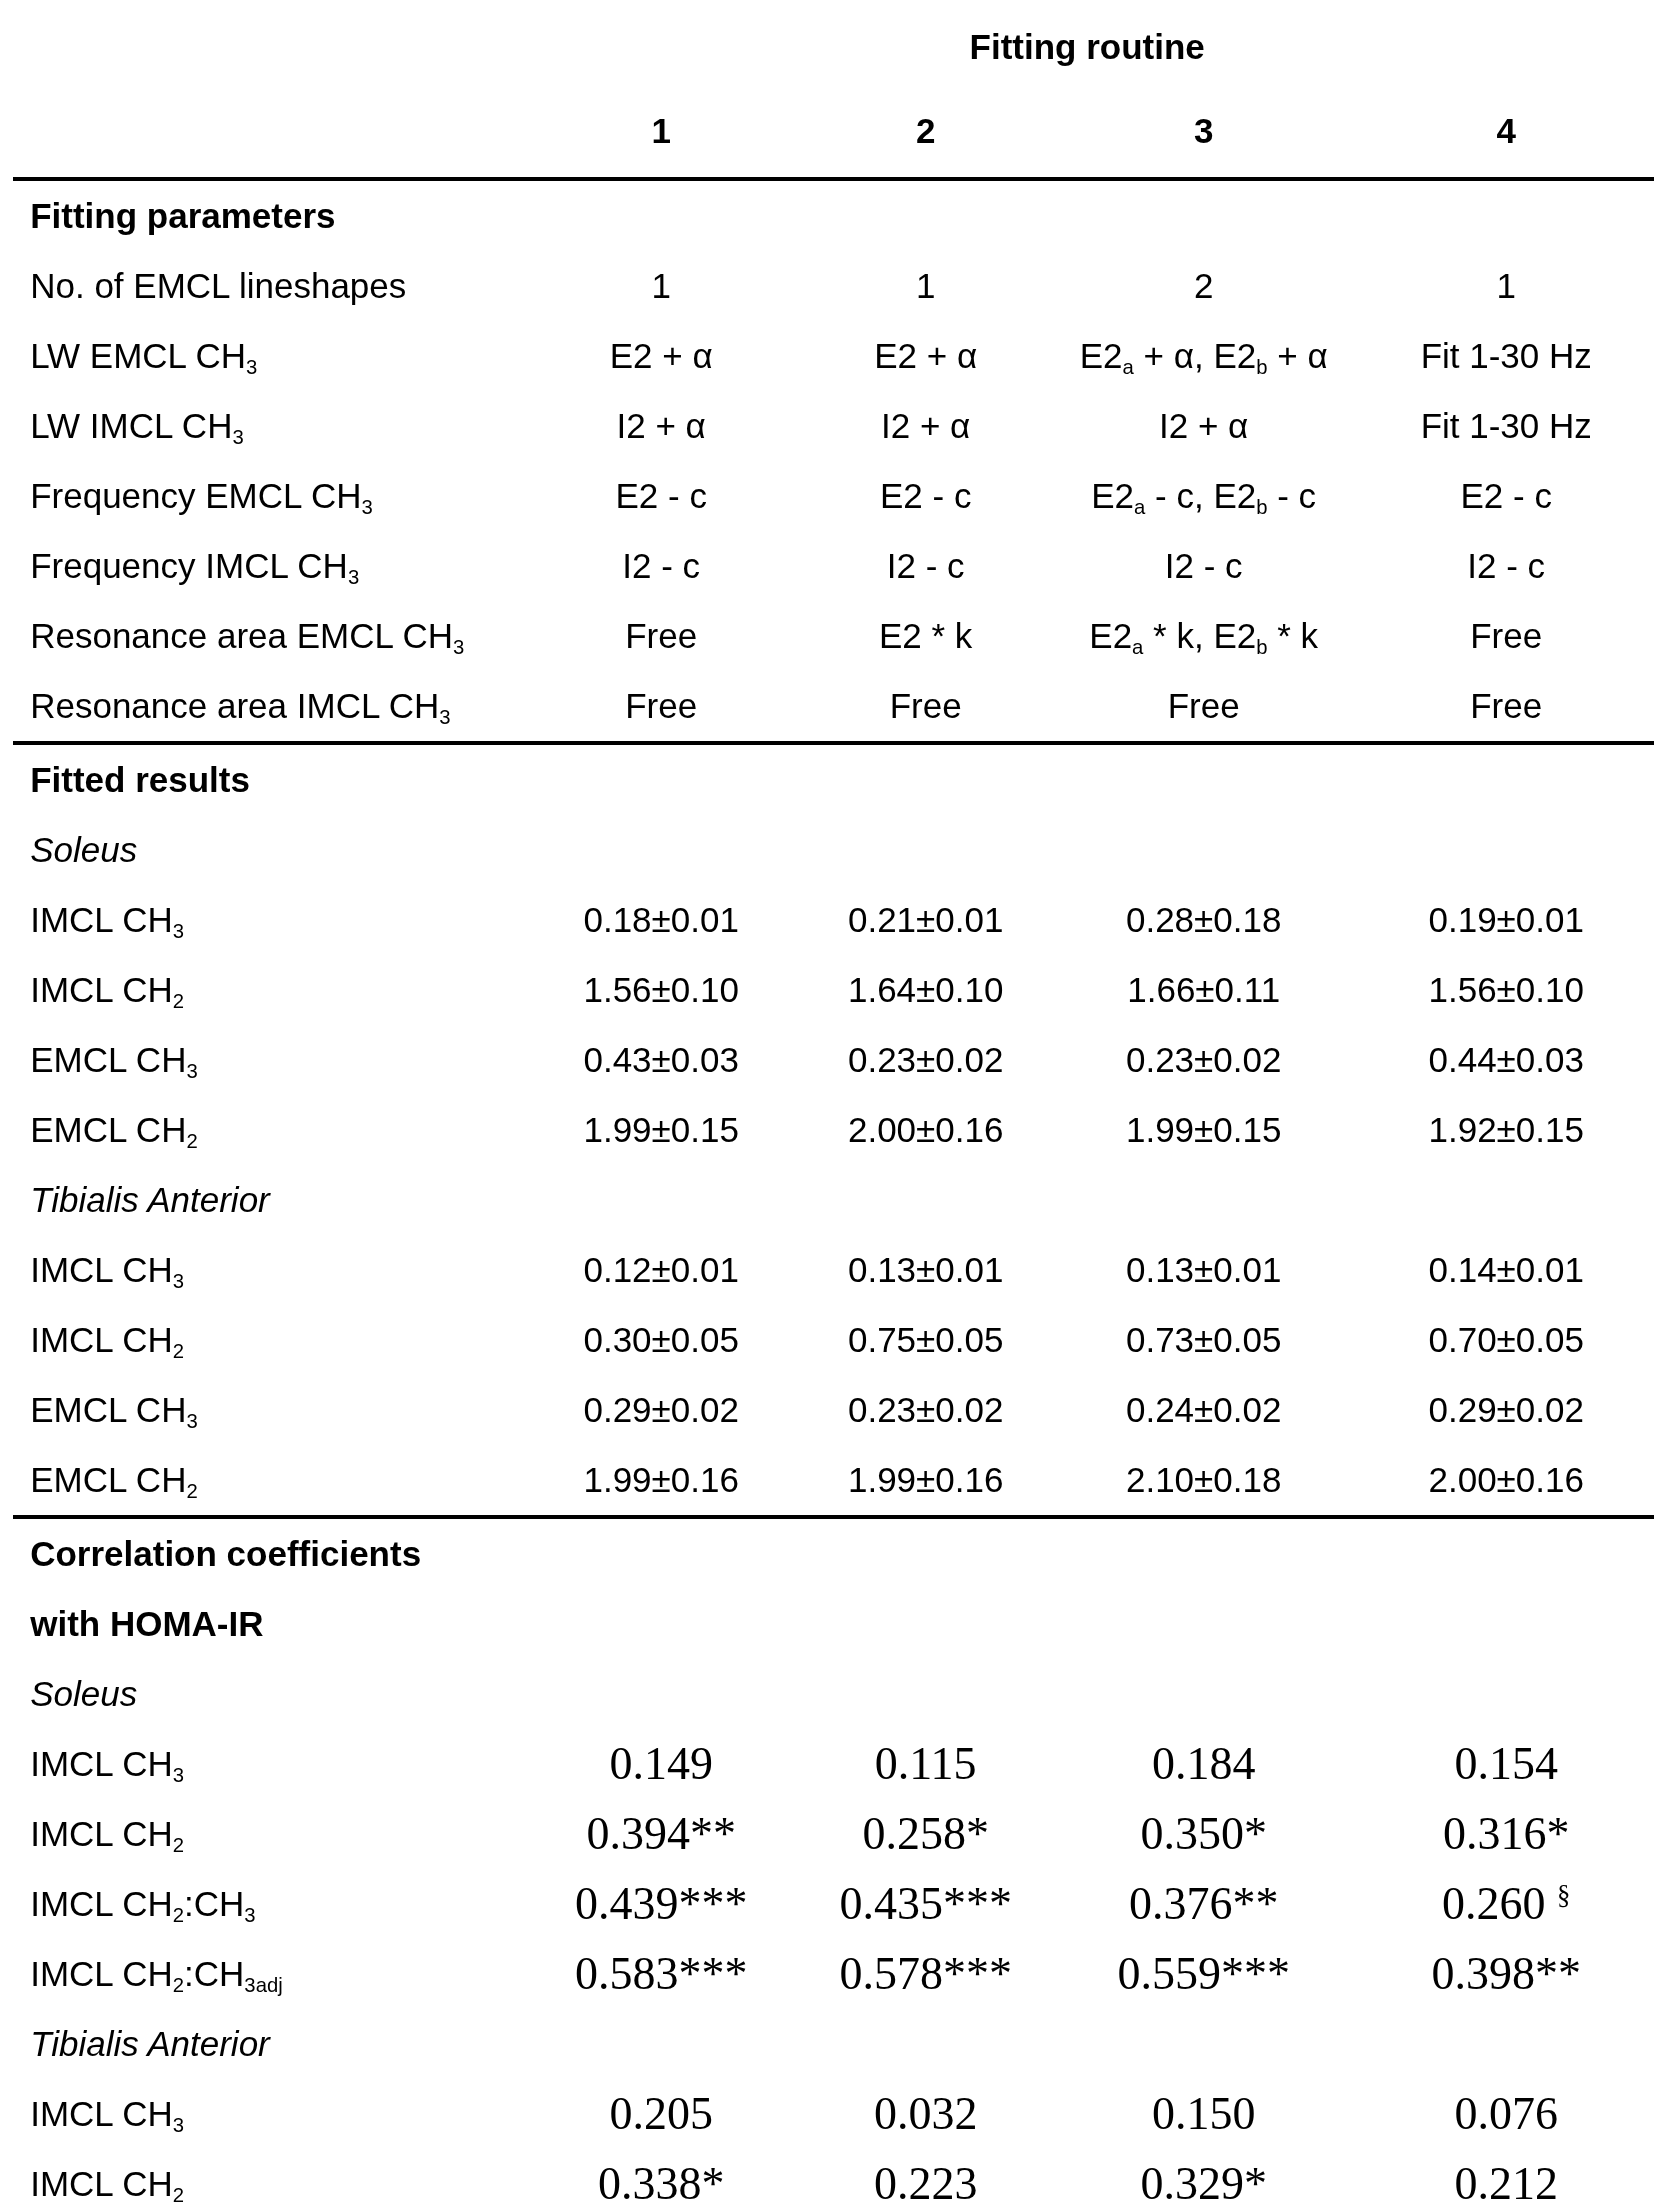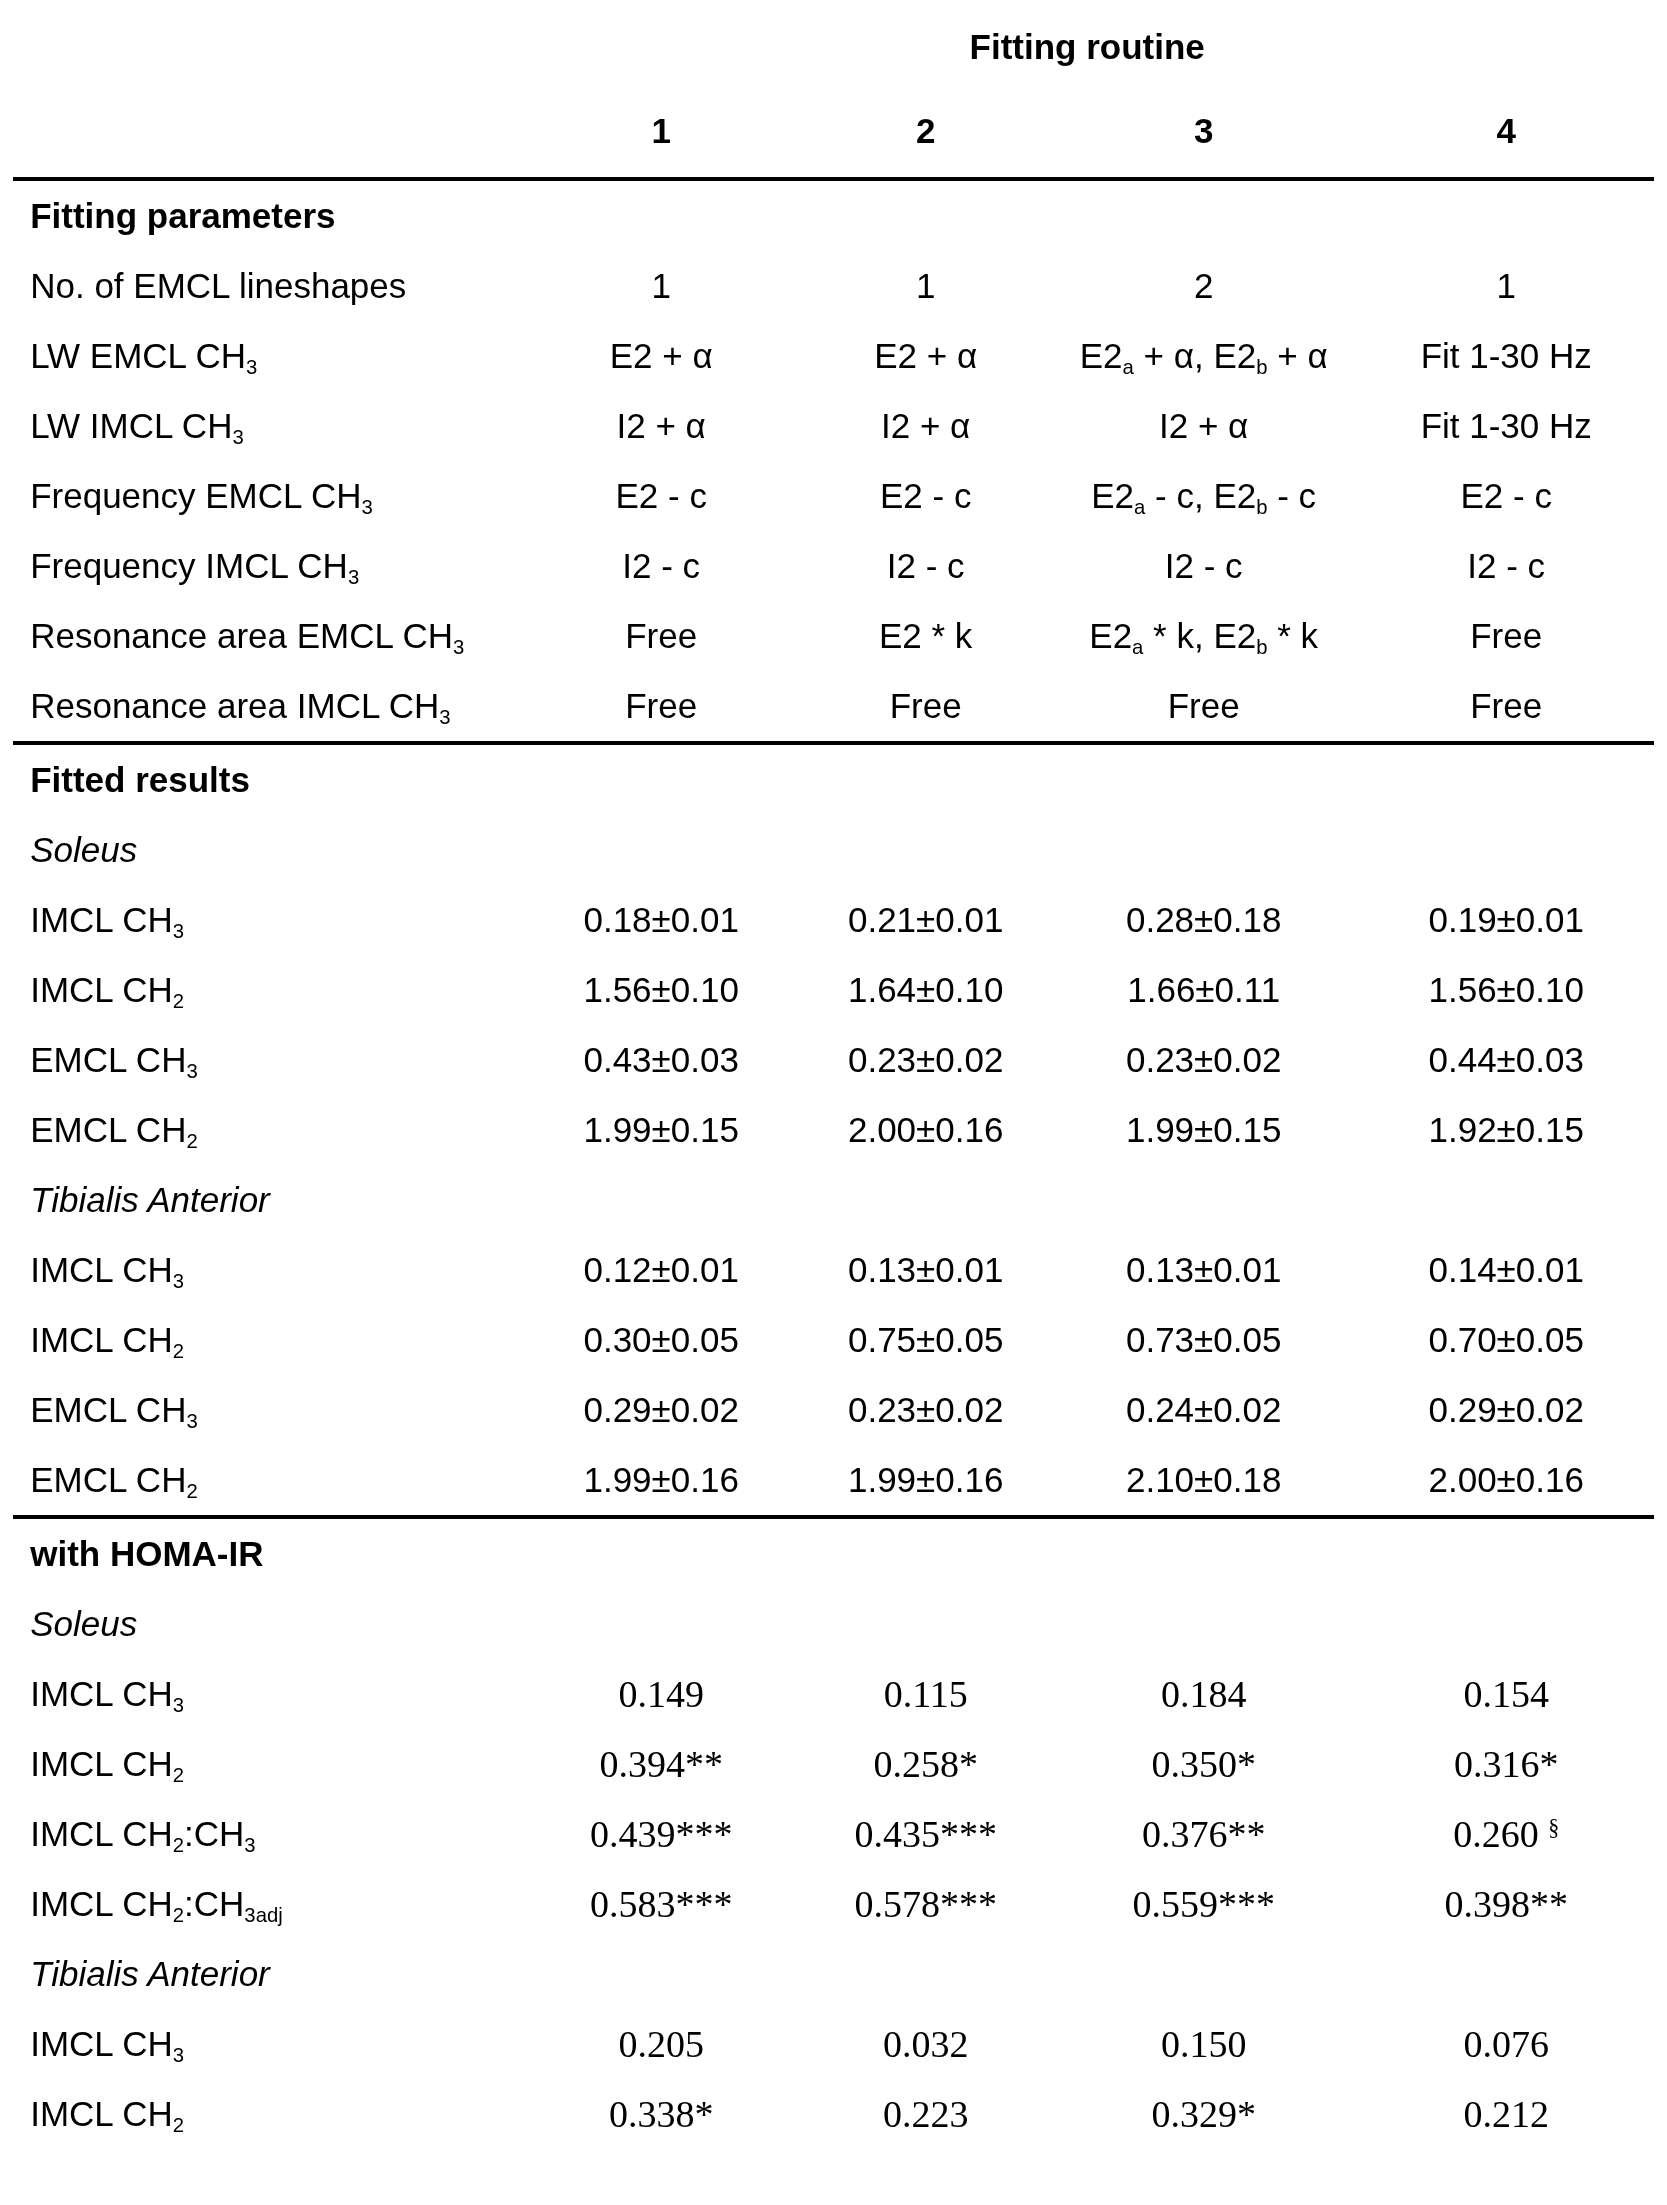--- a/index.html
+++ b/index.html
@@ -27,21 +27,21 @@
   thead td { font-weight: bold; text-align: center; }
   tr.group-header-row td { height: 75px; vertical-align: middle; }
   tr.column-numbers-row td { height: 93px; vertical-align: middle; }
   tbody td { height: 70px; }
   td.label { text-align: left; padding-left: 17px; margin-top: 20px; }
   td.value { text-align: center; }
   tr.section td { font-weight: bold; }
   tr.italic td { font-style: italic; }
   tr.serif td.value {
     font-family: "Liberation Serif", serif;
-    font-size: 38px;
+    font-size: 46px;
   }
   tr.rule td {
     height: 0; padding: 0;
     border-top: 4px solid #000000;
   }
   sub {
     font-size: 58%;
     vertical-align: baseline;
     position: relative;
     top: 0.28em;
@@ -201,20 +201,23 @@
           <td class="label">EMCL CH<sub>2</sub></td>
           <td class="value">1.99±0.16</td>
           <td class="value">1.99±0.16</td>
           <td class="value">2.10±0.18</td>
           <td class="value">2.00±0.16</td>
         </tr>
         <tr class="rule">
           <td colspan="5"></td>
         </tr>
         <tr class="section">
+          <td colspan="5" class="label">Correlation coefficients</td>
+        </tr>
+        <tr class="section">
           <td colspan="5" class="label">with HOMA-IR</td>
         </tr>
         <tr class="italic">
           <td colspan="5" class="label">Soleus</td>
         </tr>
         <tr class="data serif">
           <td class="label">IMCL CH<sub>3</sub></td>
           <td class="value">0.149</td>
           <td class="value">0.115</td>
           <td class="value">0.184</td>

